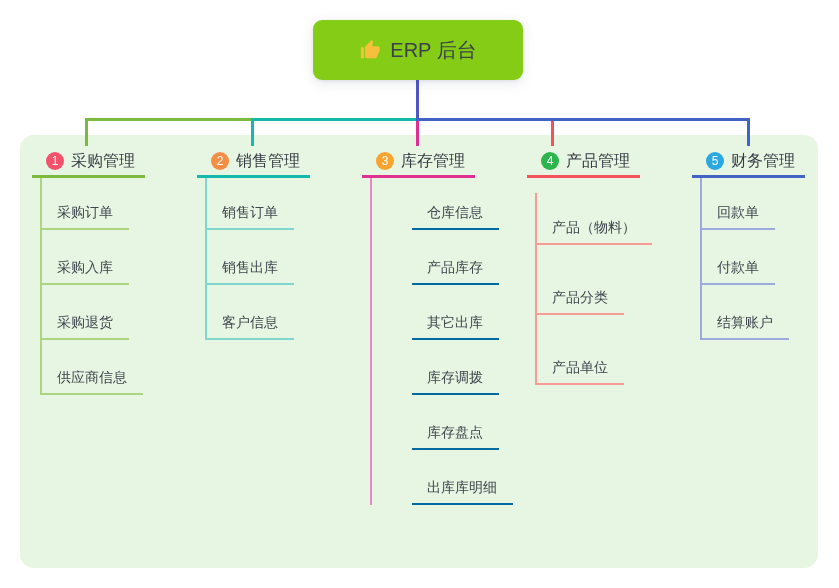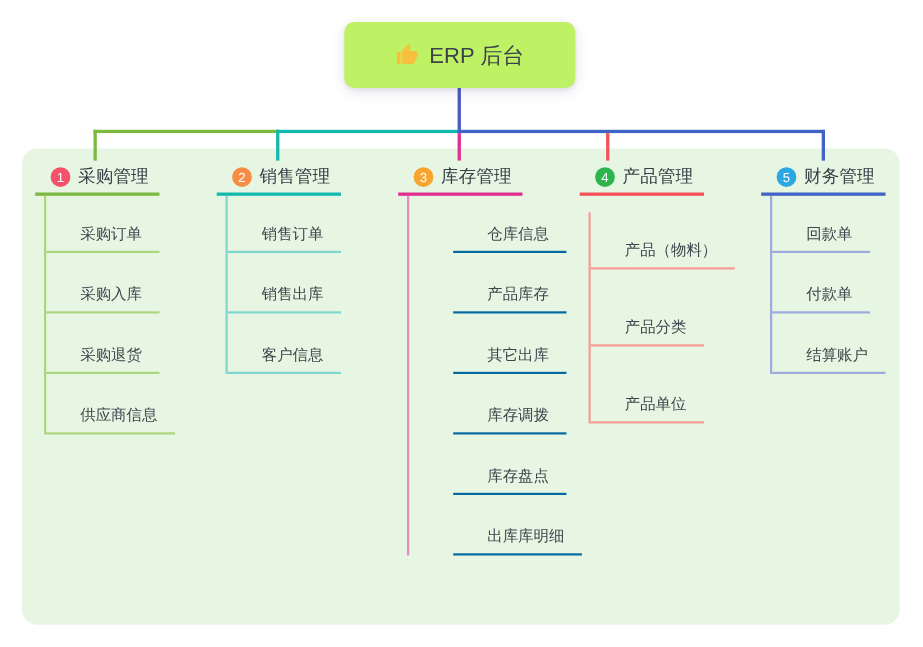--- a/index.html
+++ b/index.html
@@ -8,21 +8,21 @@
     font-family:"Liberation Sans","DejaVu Sans",sans-serif;
     color:#3c414b;background:#ffffff;
   }
   .panel{
     position:absolute;left:20px;top:135px;width:798px;height:433px;
     background:#e7f6e3;border-radius:14px;
   }
   
   .root-node{
     position:absolute;left:313px;top:20px;width:210px;height:60px;
-    background:#bef264;border-radius:9px;
+    background:#84cc16;border-radius:9px;
     box-shadow:0 3px 12px rgba(70,80,120,.14), 0 1px 3px rgba(0,0,0,.06);
     display:flex;align-items:center;justify-content:center;gap:9px;
     font-size:20px;color:#3c414b;
   }
   .thumb{display:inline-flex;width:22px;height:22px;}
   
   .line{position:absolute;}
   .stem{left:416px;top:80px;width:3px;height:41px;background:#4c58c4;}
   .h-green{left:85px;top:118px;width:169px;height:3px;background:#7cb93f;}
   .h-teal{left:251px;top:118px;width:168px;height:3px;background:#14b9ae;}
@@ -41,21 +41,21 @@
   }
   .badge{
     width:18px;height:18px;border-radius:50%;margin-right:7px;flex:0 0 18px;
     display:inline-flex;align-items:center;justify-content:center;
     color:#fff;font-size:12px;line-height:18px;
   }
   .children{margin-left:8px;width:max-content;}
   .child{
     box-sizing:border-box;height:55px;width:max-content;
     display:flex;align-items:flex-end;
-    padding:0 16px 6px 31px;
+    padding:0 16px 6px 15px;
     font-size:14px;color:#3f454d;
   }
   .child:first-child{height:52px;}
   
   .b1 .hdr{border-bottom:3px solid #7cb93f;}
   .b1 .children{border-left:2px solid #abd57e;}
   .b1 .child{border-bottom:2px solid #abd57e;}
   .b1 .badge{background:#f4516b;}
   .b2 .hdr{border-bottom:3px solid #14b9ae;}
   .b2 .children{border-left:2px solid #7fd6cf;font-family:Liberation Serif, serif;}

